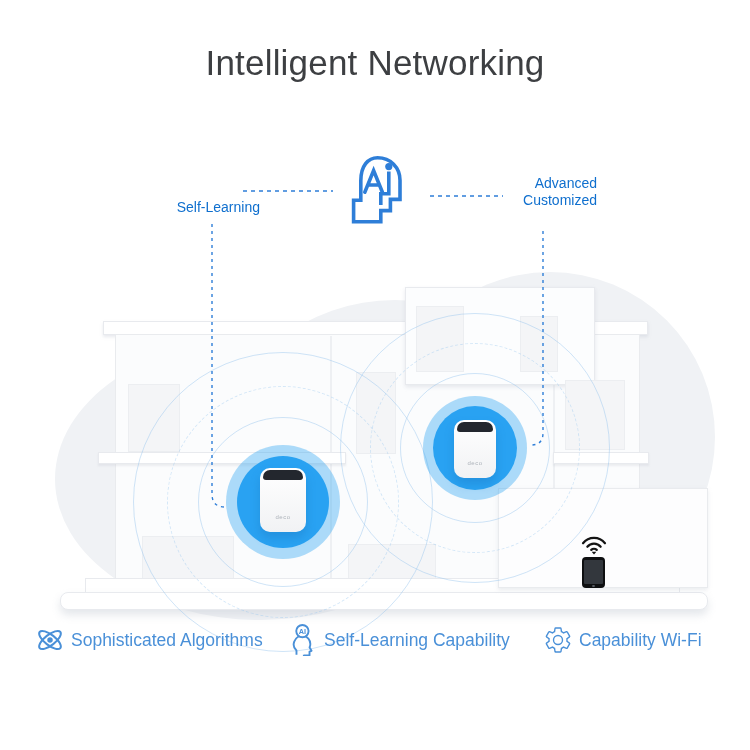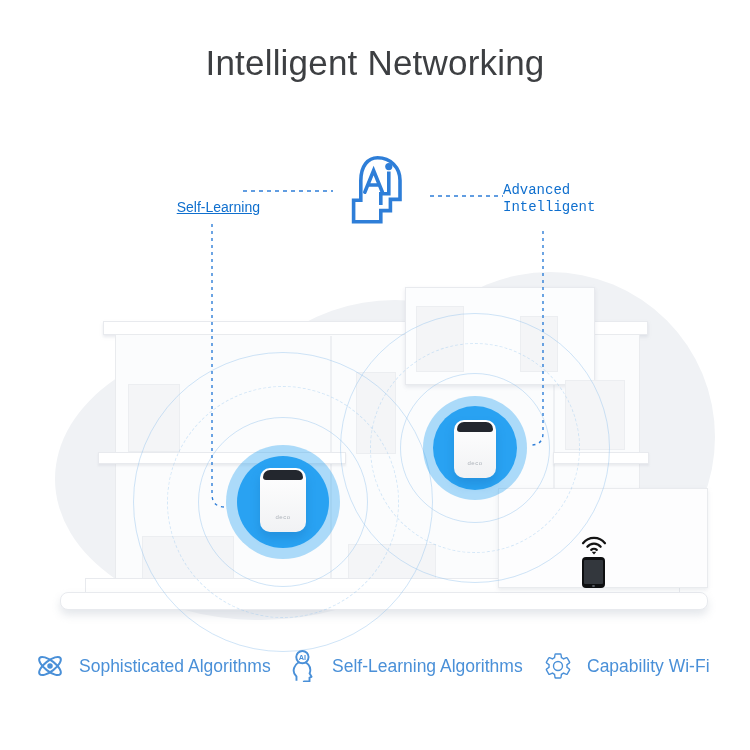--- a/index.html
+++ b/index.html
@@ -12,22 +12,22 @@
   .title {
     position:absolute; top:40px; left:0; width:750px; text-align:center;
     font-size:35px; line-height:45px; color:#3d3f42; font-weight:400;
     letter-spacing:.2px;
   }
   
   .ai-head-svg { position:absolute; left:336px; top:149px; }
   .callout-label {
     position:absolute; font-size:14px; color:#0f6fce; line-height:17px;
   }
-  .callout-left { left:166px; top:199px; width:94px; text-align:right;text-decoration:underline; }
-  .callout-right { left:503px; top:182px; width:94px; text-align:left;font-family:Liberation Mono, monospace; }
+  .callout-left { left:166px; top:199px; width:94px; text-align:right; }
+  .callout-right { left:503px; top:175px; width:94px; text-align:right; }
   .overlay-lines { position:absolute; left:0; top:0; z-index:40; pointer-events:none; }
   
   .cloud { position:absolute; background:#f0f2f5; border-radius:50%; z-index:1; }
   .cloud.c1 { left:55px;  top:338px; width:410px; height:282px; }
   .cloud.c2 { left:385px; top:272px; width:330px; height:330px; }
   .cloud.c3 { left:230px; top:300px; width:330px; height:280px; }
   
   .house { position:absolute; z-index:10; }
   .roof   { left:103px; top:321px; width:545px; height:14px; background:#ffffff;
             border:1px solid #e8eaee; box-shadow:0 2px 3px rgba(190,196,205,.35); }
@@ -64,21 +64,21 @@
           font-size:6px; color:#aeb4bb; letter-spacing:.5px; }
   
   .wifi-svg { position:absolute; left:577px; top:533px; z-index:32; }
   .phone { position:absolute; left:582px; top:557px; width:23px; height:31px;
            background:#0e0f11; border-radius:4px; z-index:32; }
   .phone .screen { position:absolute; top:3px; left:2px; right:2px; bottom:4px;
            background:#33373d; border-radius:1px; }
   .phone .dot { position:absolute; bottom:1px; left:50%; width:3px; height:2px;
            margin-left:-1.5px; background:#5a5f66; border-radius:50%; }
   
-  .feature { position:absolute; top:650px; display:flex; align-items:center; gap:14px; z-index:50; }
+  .feature { position:absolute; top:624px; display:flex; align-items:center; gap:6px; z-index:50; }
   .feature .label { font-size:17.5px; color:#4a90d8; line-height:32px; white-space:nowrap; }
   .f1 { left:35px; } .f2 { left:288px; } .f3 { left:543px; }
 </style>
 </head>
 <body>
 
 <div class="stage">
 
   <div class="title">
     <div>Intelligent Networking</div>
@@ -89,21 +89,21 @@
       <path d="M31 52 V40 C31 21 40 11 52 11 C68 11 80 23 80 39 V63 H68 V77 H56 V91 H22 V64 H31 Z"></path>
       <path d="M36 54 L47 27 L58 54 M40 45 L54 45" stroke-linecap="round"></path>
       <path d="M66 28 V56 H56 V70"></path>
     </g>
     <circle cx="66" cy="22" r="4.5" fill="#2e7ed8"></circle>
   </svg>
 
   <div class="callout-label callout-left">Self-Learning</div>
   <div class="callout-label callout-right">
     <div>Advanced</div>
-    <div>Intelligent</div>
+    <div>Customized</div>
   </div>
 
   <svg class="overlay-lines" width="750" height="750" viewBox="0 0 750 750">
     <g fill="none" stroke="#2e7ed8" stroke-width="1.4">
       <path d="M243 191 H333" stroke-dasharray="4 4"></path>
       <path d="M430 196 H503" stroke-dasharray="4 4"></path>
       <path d="M212 224 V494 Q212 507 225 507" stroke-dasharray="3 4"></path>
       <path d="M543 231 V433 Q543 445 531 445" stroke-dasharray="3 4"></path>
     </g>
   </svg>
@@ -175,21 +175,21 @@
     </svg>
     <span class="label">Sophisticated Algorithms</span>
   </div>
 
   <div class="feature f2">
     <svg width="30" height="32" viewBox="0 0 24 27">
       <path d="M6.5 26 v-3.6 c-2.1-1.9 -2.9-4.8 -1.9-7.5 C5.8 11.6 9 9.5 12.4 10 c3.3.6 5.8 3.5 5.8 6.9 0 1-.2 1.9-.7 2.8 l1.7 2.9 -1.7.7 v3.2 h-4.8 V26" fill="none" stroke="#4a90d8" stroke-width="1.6" stroke-linejoin="round"></path>
       <circle cx="11.5" cy="6" r="5.2" fill="#ffffff" stroke="#4a90d8" stroke-width="1.6"></circle>
       <text x="11.5" y="8.3" text-anchor="middle" font-size="6.2" font-weight="bold" font-family="Liberation Sans, sans-serif" fill="#4a90d8">AI</text>
     </svg>
-    <span class="label">Self-Learning Algorithms</span>
+    <span class="label">Self-Learning Capability</span>
   </div>
 
   <div class="feature f3">
     <svg width="30" height="30" viewBox="0 0 24 24">
       <path d="M19.14 12.94c.04-.3.06-.61.06-.94 0-.32-.02-.64-.07-.94l2.03-1.58c.18-.14.23-.41.12-.61l-1.92-3.32c-.12-.22-.37-.29-.59-.22l-2.39.96c-.5-.38-1.03-.7-1.62-.94l-.36-2.54c-.04-.24-.24-.41-.48-.41h-3.84c-.24 0-.43.17-.47.41l-.36 2.54c-.59.24-1.13.57-1.62.94l-2.39-.96c-.22-.08-.47 0-.59.22L2.74 8.87c-.12.21-.08.47.12.61l2.03 1.58c-.05.3-.09.63-.09.94s.02.64.07.94l-2.03 1.58c-.18.14-.23.41-.12.61l1.92 3.32c.12.22.37.29.59.22l2.39-.96c.5.38 1.03.7 1.62.94l.36 2.54c.05.24.24.41.48.41h3.84c.24 0 .44-.17.47-.41l.36-2.54c.59-.24 1.13-.56 1.62-.94l2.39.96c.22.08.47 0 .59-.22l1.92-3.32c.12-.22.07-.47-.12-.61l-2.01-1.58zM12 15.6c-1.98 0-3.6-1.62-3.6-3.6s1.62-3.6 3.6-3.6 3.6 1.62 3.6 3.6-1.62 3.6-3.6 3.6z" fill="none" stroke="#4a90d8" stroke-width="1.1"></path>
     </svg>
     <span class="label">Capability Wi-Fi</span>
   </div>
 
 </div>

